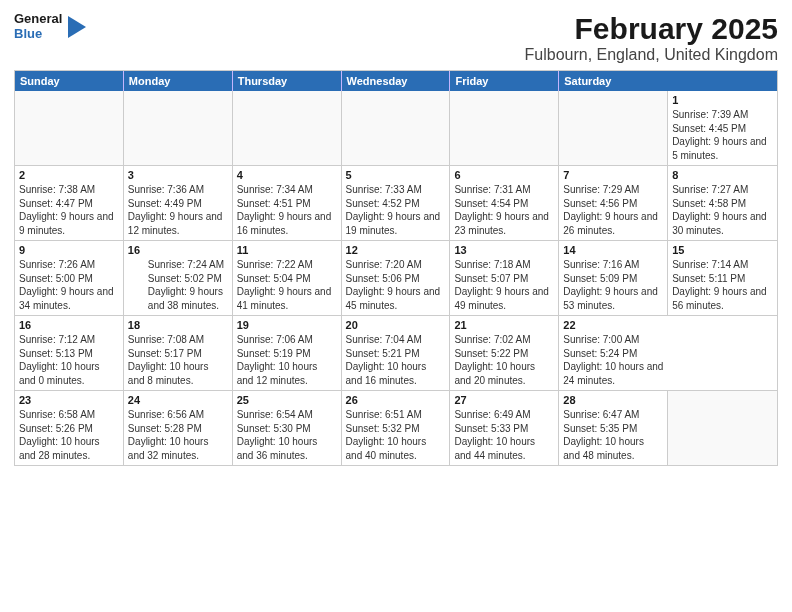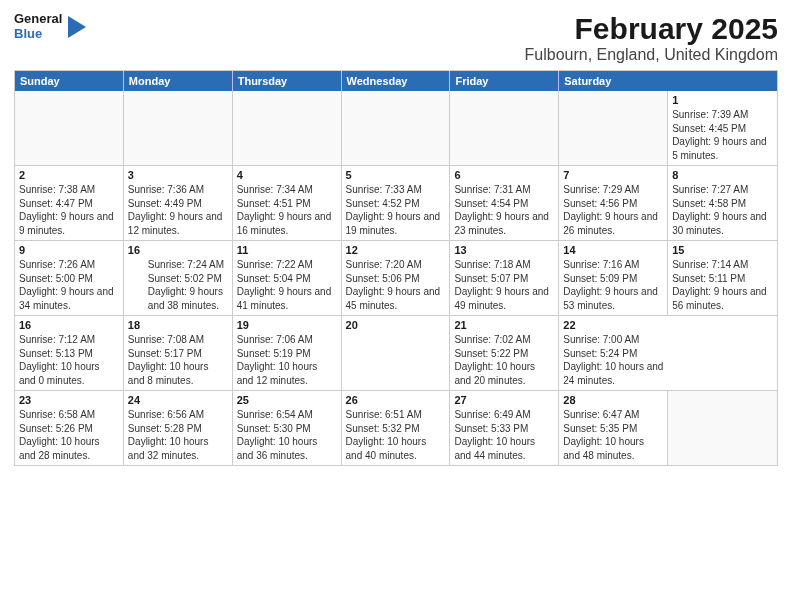--- a/index.html
+++ b/index.html
@@ -244,20 +244,23 @@
 Daylight: 10 hours and 8 minutes.</div>
           </div>
           <div class="cal-cell">
             <span class="day-num">19</span>
             <div class="cell-text" style="white-space: pre-line;">Sunrise: 7:06 AM
 Sunset: 5:19 PM
 Daylight: 10 hours and 12 minutes.</div>
           </div>
           <div class="cal-cell">
             <span class="day-num">20</span>
+            <div class="cell-text" style="white-space: pre-line;">Sunrise: 7:04 AM
+Sunset: 5:21 PM
+Daylight: 10 hours and 16 minutes.</div>
           </div>
           <div class="cal-cell">
             <span class="day-num">21</span>
             <div class="cell-text" style="white-space: pre-line;">Sunrise: 7:02 AM
 Sunset: 5:22 PM
 Daylight: 10 hours and 20 minutes.</div>
           </div>
           <div class="cal-cell">
             <span class="day-num">22</span>
             <div class="cell-text" style="white-space: pre-line;">Sunrise: 7:00 AM

